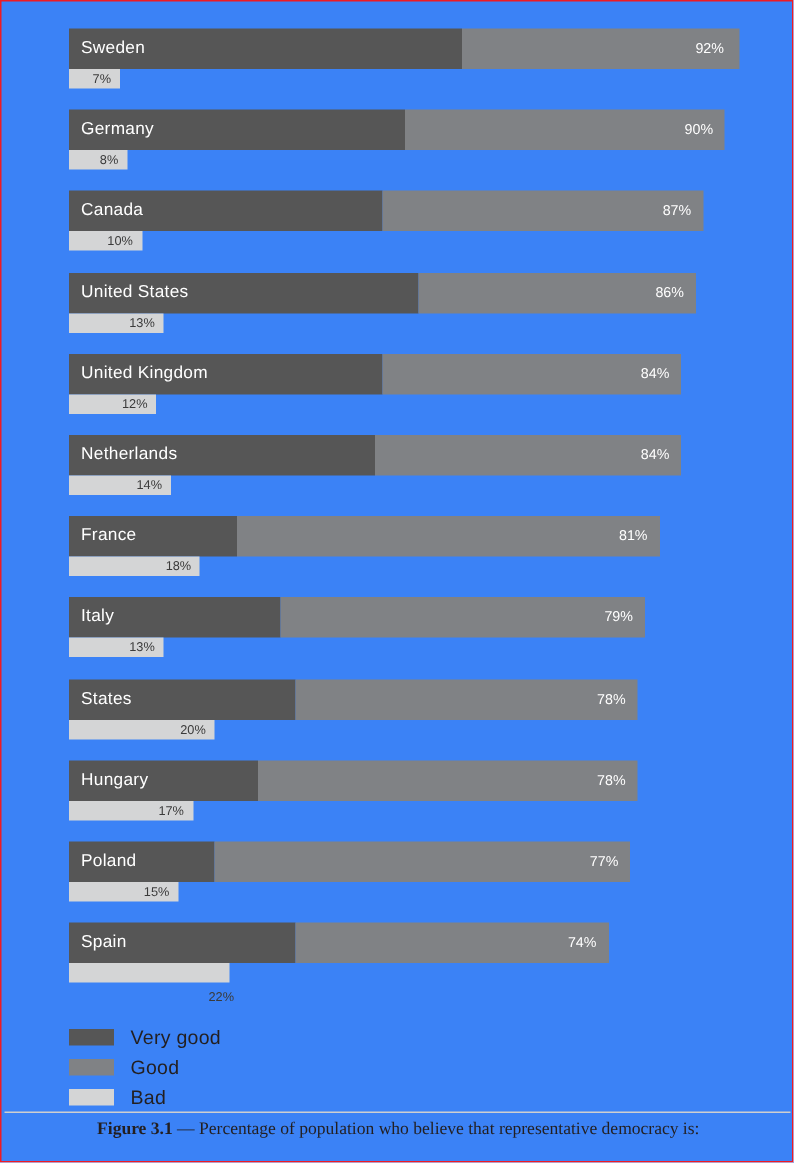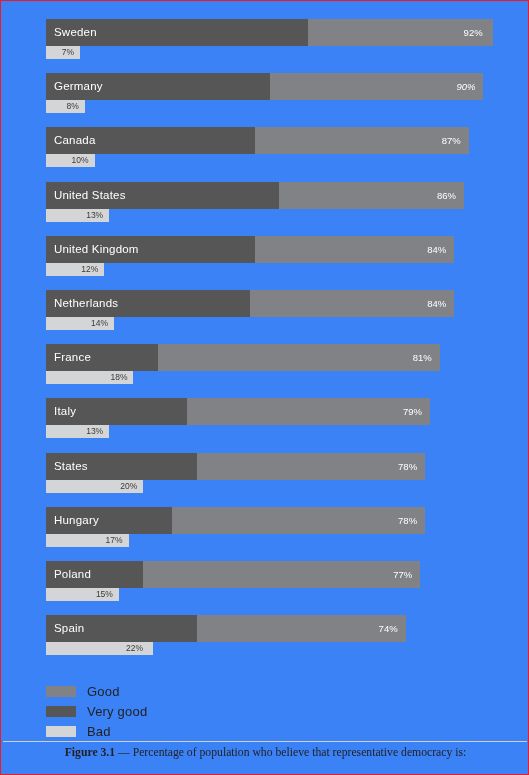--- a/index.html
+++ b/index.html
@@ -146,21 +146,21 @@
           <div class="total-label" style="left: 415.12px; width: 24px; text-align: center;">92%</div>
         </div>
         <div class="bar-bad" style="width: 34.02px; background: rgb(212, 213, 214);"></div>
         <div class="bad-label" style="left: 6.02px; width: 22px;">7%</div>
       </div>
       <div class="bar-row" style="top: 72.2px;">
         <div class="bar-main">
           <div class="seg-verygood" style="width: 223.56px; background: rgb(86, 86, 86);"></div>
           <div class="seg-good" style="left: 223.56px; width: 213.84px; background: rgb(128, 130, 133);"></div>
           <div class="country-label">Germany</div>
-          <div class="total-label" style="left: 405.4px; width: 24px; text-align: right; font-style: italic;">90%</div>
+          <div class="total-label" style="left: 405.4px; width: 24px; text-align: right;">90%</div>
         </div>
         <div class="bar-bad" style="width: 38.88px; background: rgb(212, 213, 214);"></div>
         <div class="bad-label" style="left: 10.88px; width: 22px;">8%</div>
       </div>
       <div class="bar-row" style="top: 126.4px;">
         <div class="bar-main">
           <div class="seg-verygood" style="width: 208.98px; background: rgb(86, 86, 86);"></div>
           <div class="seg-good" style="left: 208.98px; width: 213.84px; background: rgb(128, 130, 133);"></div>
           <div class="country-label">Canada</div>
           <div class="total-label" style="left: 390.82px; width: 24px; text-align: right;">87%</div>
@@ -249,34 +249,34 @@
         <div class="bad-label" style="left: 44.9px; width: 22px;">15%</div>
       </div>
       <div class="bar-row" style="top: 614.2px;">
         <div class="bar-main">
           <div class="seg-verygood" style="width: 150.66px; background: rgb(86, 86, 86);"></div>
           <div class="seg-good" style="left: 150.66px; width: 208.98px; background: rgb(128, 130, 133);"></div>
           <div class="country-label">Spain</div>
           <div class="total-label" style="left: 327.64px; width: 24px; text-align: right;">74%</div>
         </div>
         <div class="bar-bad" style="width: 106.92px; background: rgb(212, 213, 214);"></div>
-        <div class="bad-label" style="left: 75px; width: 22px;">22%</div>
+        <div class="bad-label" style="left: 88px; width: 22px; margin-top: 16px;">22%</div>
       </div>
     </div>
 
   <div id="legend">
+      <div class="legend-item">
+        <span class="legend-swatch" style="background: rgb(86, 86, 86);"></span>
+        <span class="legend-text">Very good</span>
+      </div>
       <div class="legend-item">
         <span class="legend-swatch" style="background: rgb(128, 130, 133);"></span>
         <span class="legend-text">Good</span>
       </div>
       <div class="legend-item">
-        <span class="legend-swatch" style="background: rgb(86, 86, 86);"></span>
-        <span class="legend-text">Very good</span>
-      </div>
-      <div class="legend-item">
         <span class="legend-swatch" style="background: rgb(212, 213, 214);"></span>
         <span class="legend-text">Bad</span>
       </div>
     </div>
 
   <div id="caption-divider"></div>
 
   <div id="caption">
     <span class="cap-strong">Figure 3.1</span><span> — </span><span>Percentage of population who believe that representative democracy is:</span>
   </div>

